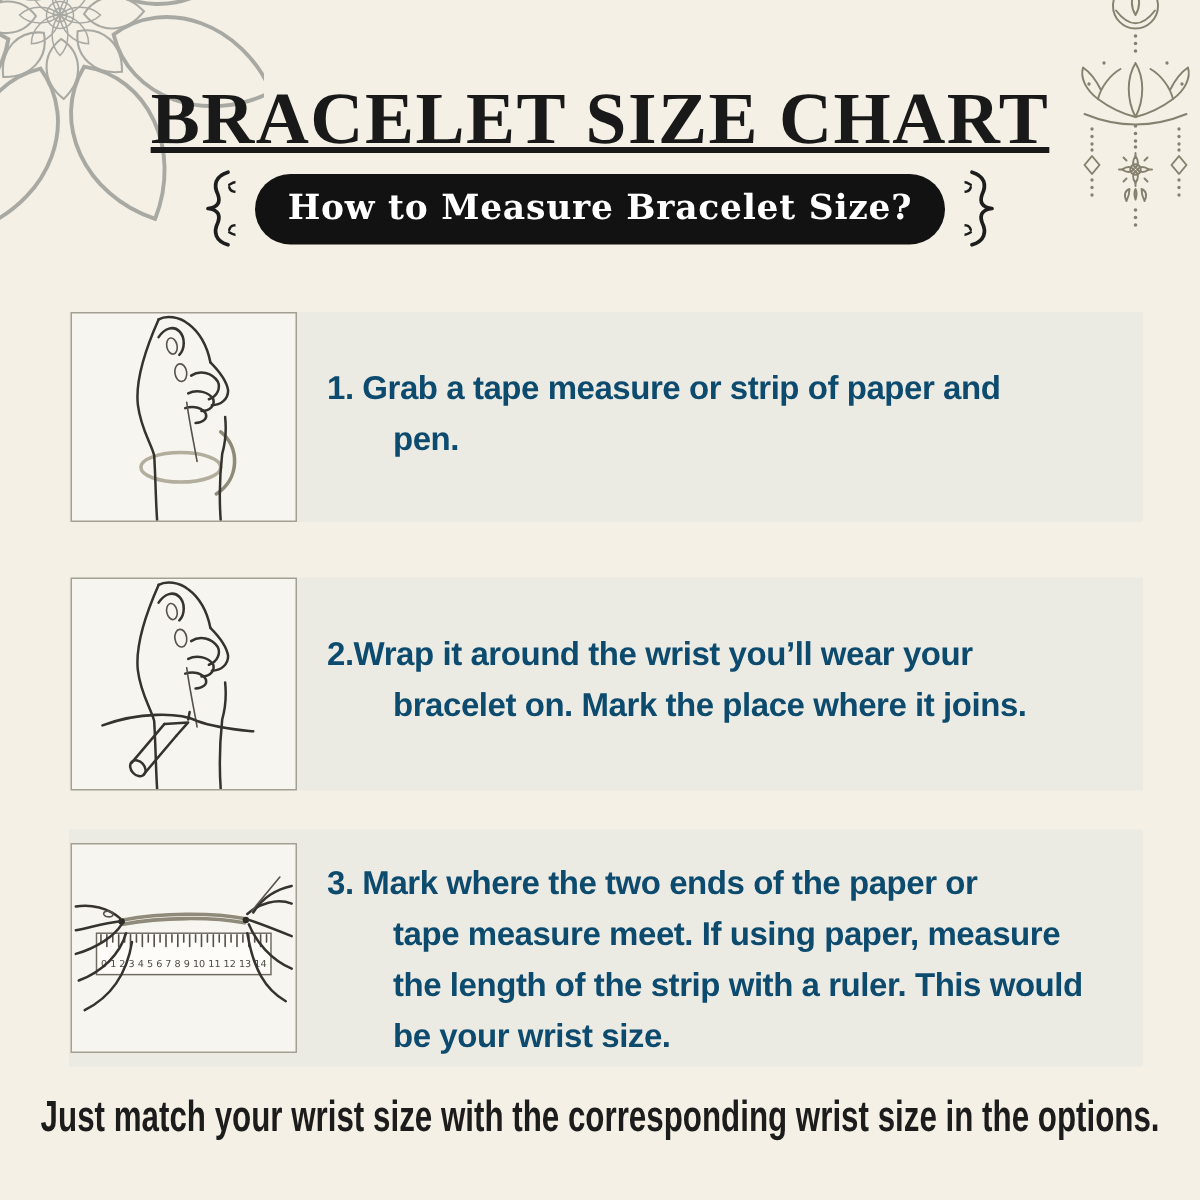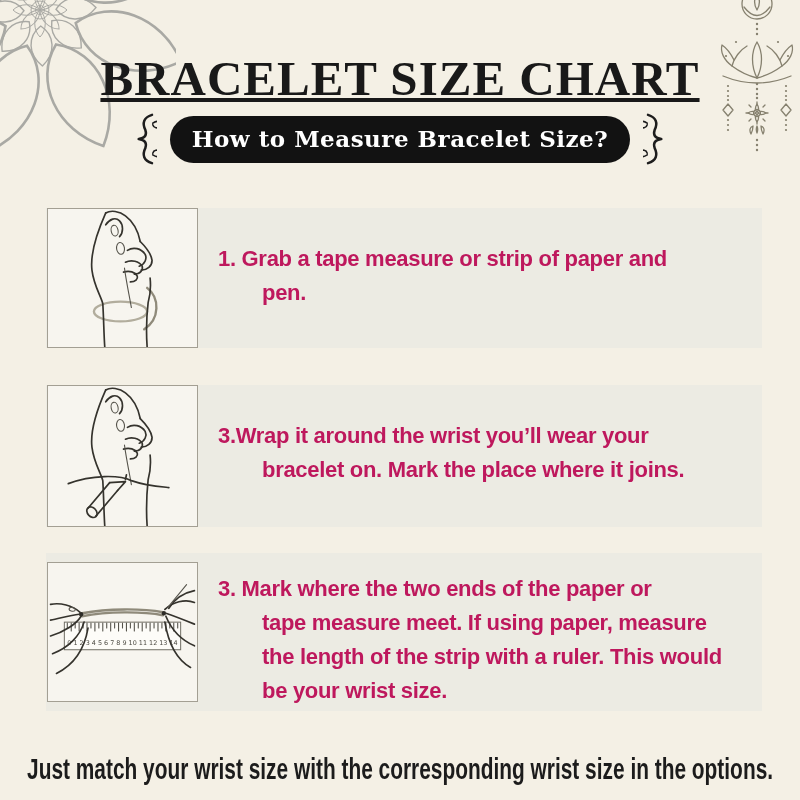--- a/index.html
+++ b/index.html
@@ -26,26 +26,26 @@
   .row{position:absolute;left:46px;width:716px;background:#ecebe3;}
   .row.r1{top:208px;height:140px;}
   .row.r2{top:385px;height:142px;}
   .row.r3{top:553px;height:158px;}
   .illus{position:absolute;left:1px;top:0;width:151px;height:140px;background:#f7f5ef;
          border:1px solid #a39f93;box-sizing:border-box;}
   .r2 .illus{height:142px;}
   .r3 .illus{top:9px;}
   .illus svg{width:100%;height:100%;display:block;}
   .steptext{position:absolute;left:172px;top:34px;font-size:22px;font-weight:600;
-            line-height:34px;letter-spacing:-0.3px;color:#be185d;white-space:nowrap;}
+            line-height:34px;letter-spacing:-0.3px;color:#0c4a6e;white-space:nowrap;}
   .r3 .steptext{top:19px;}
   .cont{margin-left:44px;}
 
   
-  .footer-row{position:absolute;top:729px;left:0;width:100%;display:flex;justify-content:center;margin-top:24px;}
+  .footer-row{position:absolute;top:729px;left:0;width:100%;display:flex;justify-content:center;}
   .footer-text{font-size:29px;font-weight:600;white-space:nowrap;color:#1c1c1c;
                transform:scaleX(0.72);transform-origin:center;}
 
   
   .ink{stroke:#35332d;fill:none;stroke-width:1.7;stroke-linecap:round;stroke-linejoin:round;}
   .ink-thin{stroke:#55534b;fill:none;stroke-width:1.1;stroke-linecap:round;stroke-linejoin:round;}
   .gray{stroke:#b2ad9d;fill:none;stroke-width:2.4;stroke-linecap:round;}
   .gray2{stroke:#8f8a7a;fill:none;stroke-width:2.4;stroke-linecap:round;}
   .orn{stroke:#86816f;fill:none;stroke-width:1.3;stroke-linecap:round;stroke-linejoin:round;}
   .orn-dot{fill:#86816f;stroke:none;}
@@ -204,21 +204,21 @@
         <path class="ink" d="M103,70 C104,80 103,88 101,95 C99,114 99,128 100,142"></path>
         <path class="ink-thin" d="M77,60 C79,75 82,88 84,100"></path>
         <path class="ink" stroke-width="1.9" d="M20,99 C44,90 72,90 84,96 C98,101 112,102 122,103"></path>
         <path class="ink" d="M70,106 L48,132 M62,98 L40,124"></path>
         <ellipse class="ink" cx="44" cy="128" rx="6" ry="4.5" transform="rotate(48 44 128)"></ellipse>
         <path class="ink" d="M70,106 L78,97 L62,98"></path>
         <path class="ink" stroke-width="2.2" d="M78,95 L79,90"></path>
       </svg>
     </div>
     <div class="steptext">
-      <div>3.Wrap it around the wrist you’ll wear your</div>
+      <div>2.Wrap it around the wrist you’ll wear your</div>
       <div class="cont">bracelet on. Mark the place where it joins.</div>
     </div>
   </div>
 
   <div class="row r3">
     <div class="illus">
       <svg viewBox="0 0 150 140" aria-hidden="true">
         <rect x="16" y="60" width="118" height="28" fill="#fdfcf8" stroke="#6e6c62" stroke-width="1"></rect>
         <path class="ink-thin" d="M19,61v5 M23,61v8 M27,61v5 M31,61v8 M35,61v5 M39,61v8 M43,61v5 M47,61v8 M51,61v5 M55,61v8 M59,61v5 M63,61v8 M67,61v5 M71,61v8 M75,61v5 M79,61v8 M83,61v5 M87,61v8 M91,61v5 M95,61v8 M99,61v5 M103,61v8 M107,61v5 M111,61v8 M115,61v5 M119,61v8 M123,61v5 M127,61v8 M131,61v5"></path>
         <text x="19" y="83" font-size="6.5" fill="#4c4a42" font-family="DejaVu Sans, sans-serif" textLength="112" lengthAdjust="spacingAndGlyphs">0 1 2 3 4 5 6 7 8 9 10 11 12 13 14</text>

